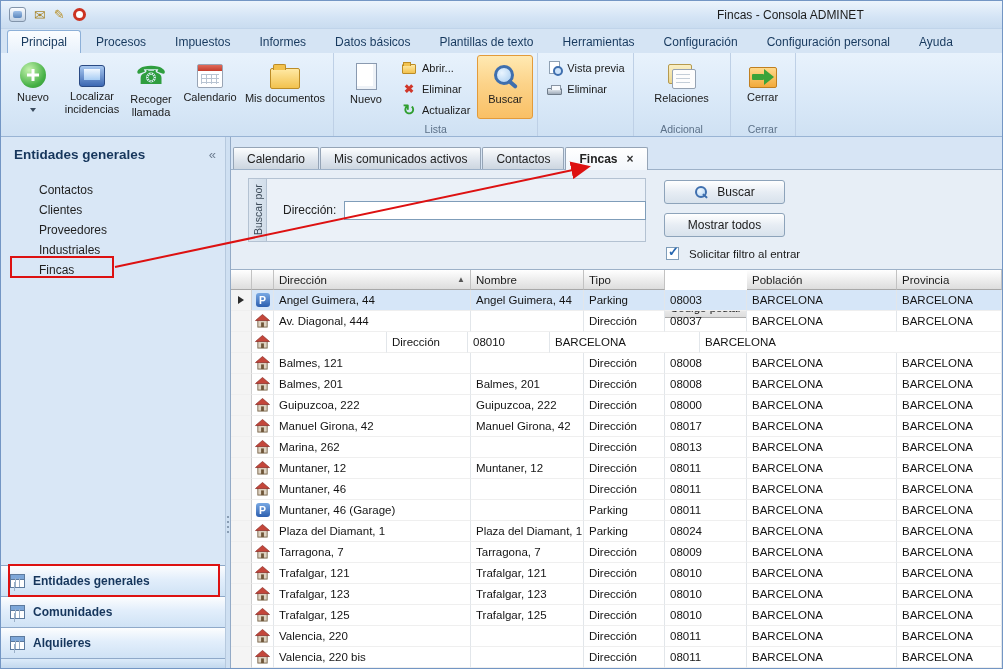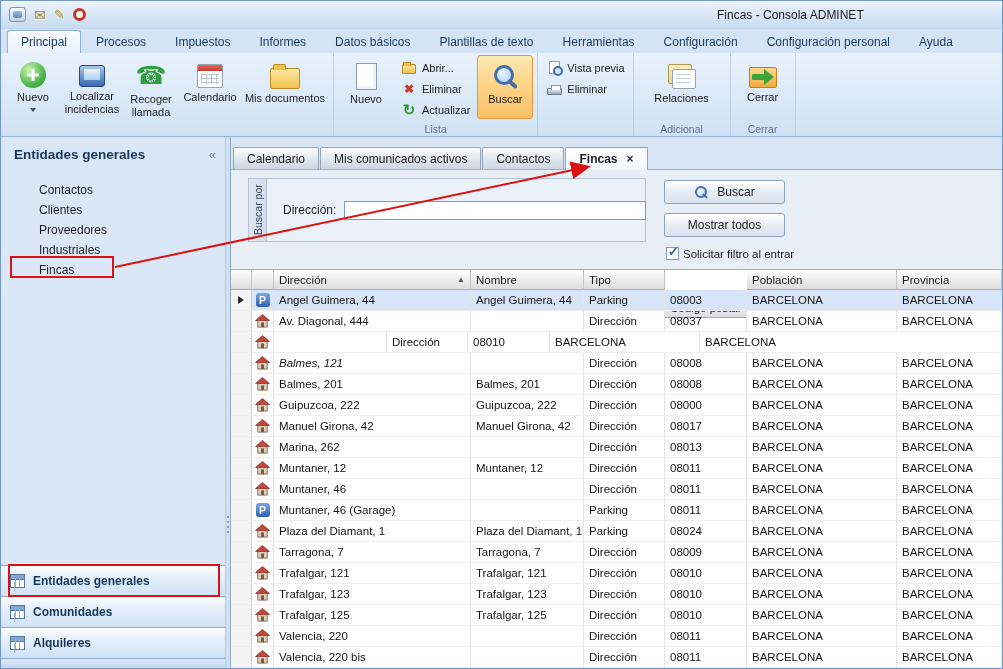--- a/index.html
+++ b/index.html
@@ -98,21 +98,21 @@
   .vtab{width:18px;height:100%;writing-mode:vertical-rl;transform:rotate(180deg);display:flex;align-items:center;justify-content:center;font-size:10.5px;color:#3c4a58;background:linear-gradient(90deg,#d2deea,#dfe8f2);border-left:1px solid #b4c2d2}
   .fieldrow{flex:1;display:flex;align-items:center;padding-left:16px;gap:8px}
   .flabel{font-size:12px;color:#1e1e1e}
   .finput{width:302px;height:19px;border:1px solid #7f9db9;background:#fff;font-size:12px;padding:0 3px;font-family:inherit;cursor:text}
   .fbtn{position:absolute;left:433px;width:121px;height:24px;border:1px solid #8da3ba;border-radius:3px;background:linear-gradient(#ffffff,#e7edf4 50%,#d8e2ec);display:flex;align-items:center;justify-content:center;gap:8px;font-size:12px;color:#1b1b1b}
   .fbtn.buscar{top:10px}
   .fbtn.mostrar{top:43px}
   .magsm{width:15px;height:15px;position:relative;flex:none}
   .magsm::before{content:"";position:absolute;left:1px;top:1px;width:8px;height:8px;border:2px solid #3f6fae;border-radius:50%;background:radial-gradient(circle at 35% 35%,#f0f8ff,#b4d4f2)}
   .magsm::after{content:"";position:absolute;width:6px;height:2px;background:#3f6fae;border-radius:1px;transform:rotate(42deg);right:1px;bottom:3px}
-  .chkrow{position:absolute;left:435px;top:77px;display:flex;align-items:center;gap:4px}
+  .chkrow{position:absolute;left:435px;top:77px;display:flex;align-items:center;gap:10px}
   .chkbox{width:13px;height:13px;background:#fff;border:1px solid #7f9db9;position:relative;flex:none}
   .tick{display:none;position:absolute;left:1px;top:-4px;color:#2767b0;font-size:13px;font-weight:bold}
   .tick::before{content:"✓"}
   .checked .tick{display:block}
   .chklabel{font-size:11.5px;color:#1b1b1b}
 
   
   .grid{position:absolute;left:0;right:0;top:132px;bottom:0;background:#fff;border-top:1px solid #9db1c8;overflow:hidden}
   .grid-header{display:flex;height:20px}
   .gc{flex:none;display:flex;align-items:center;padding:0 5px;overflow:hidden;white-space:nowrap;font-size:11.5px}
@@ -414,21 +414,21 @@
             <div class="gc selc"></div>
             <div class="gc icoc">
               <span class="houseic">
                 <svg width="15" height="14" viewBox="0 0 16 15">
                   <rect x="3" y="6" width="10" height="8" fill="#ded3c2" stroke="#7d6a50" stroke-width="1"></rect>
                   <polygon points="0.5,7 8,0.5 15.5,7" fill="#c4463a" stroke="#8d2f28" stroke-width="0.8"></polygon>
                   <rect x="6.5" y="9" width="3" height="5" fill="#6f5639"></rect>
                 </svg>
               </span>
             </div>
-            <div class="gc" style="width: 197px; font-style: italic;">Balmes, 121</div>
+            <div class="gc" style="width: 197px;">Balmes, 121</div>
             <div class="gc" style="width: 113px;"></div>
             <div class="gc" style="width: 81px;">Dirección</div>
             <div class="gc" style="width: 82px;">08008</div>
             <div class="gc" style="width: 150px;">BARCELONA</div>
             <div class="gc" style="flex: 1 1 0%;">BARCELONA</div>
           </div>
           <div class="grow">
             <div class="gc selc"></div>
             <div class="gc icoc">
               <span class="houseic">

